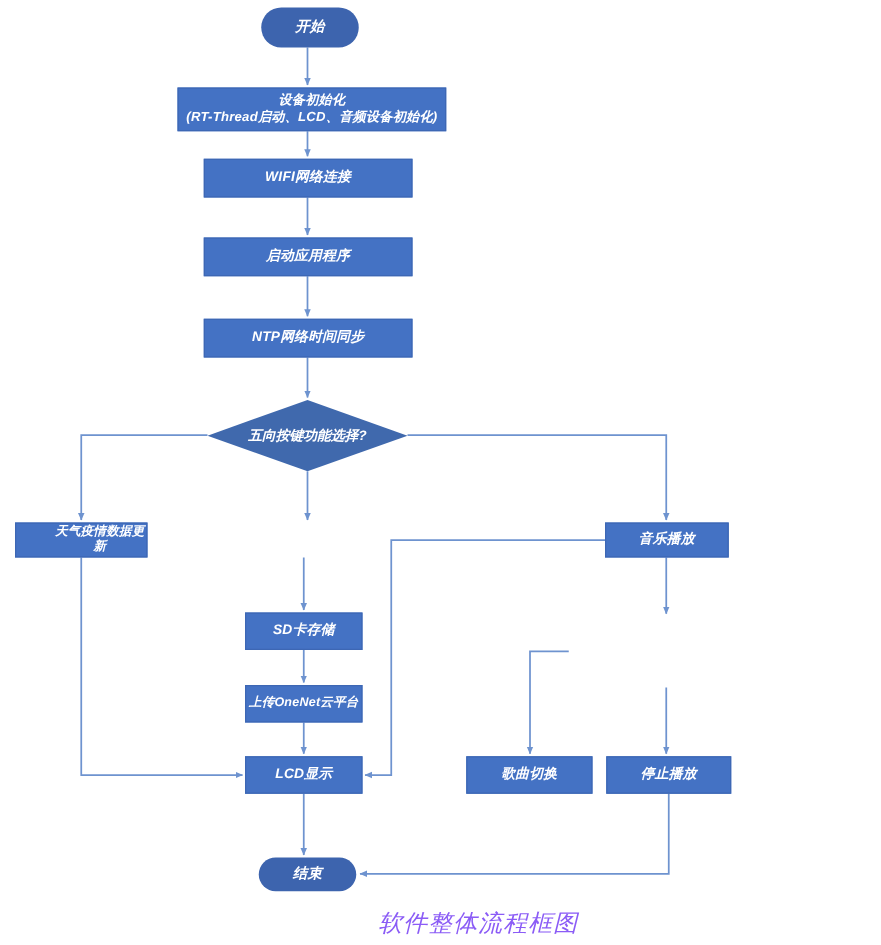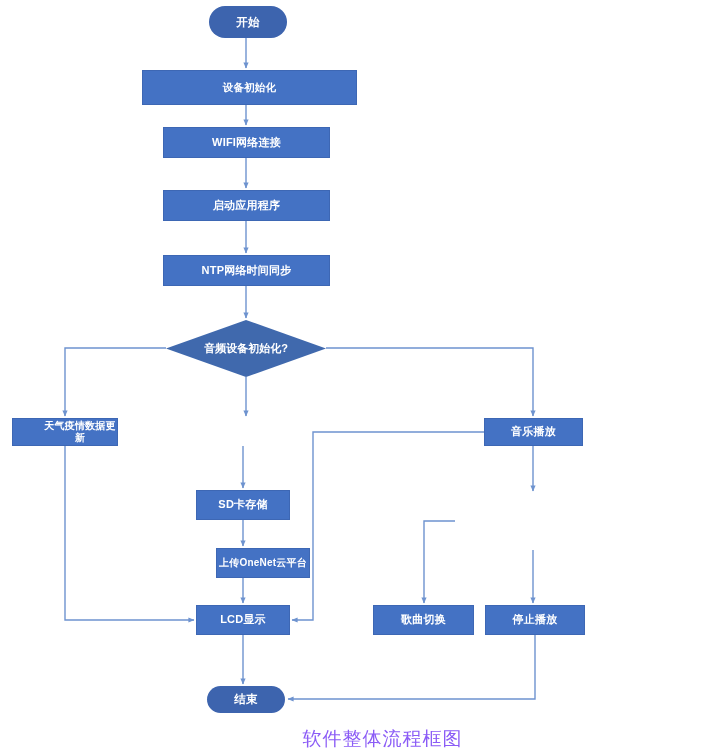--- a/index.html
+++ b/index.html
@@ -7,20 +7,21 @@
     padding: 0;
     background: #ffffff;
   }
   #canvas {
     position: relative;
     width: 597px;
     height: 756px;
     background: #ffffff;
     font-family: "Liberation Sans", "DejaVu Sans", sans-serif;
     overflow: hidden;
+    font-style: italic;
   }
   .node {
     position: absolute;
     box-sizing: border-box;
     display: flex;
     align-items: center;
     justify-content: center;
     text-align: center;
     color: #ffffff;
     font-weight: bold;
@@ -117,55 +118,56 @@
       <path d="M535,635 L535,699 L288,699"></path>
     </g>
   </svg>
 
   <div class="node term" style="left:209px; top:6px; width:78px; height:32px;">
     <span>开始</span>
   </div>
 
   <div class="node proc multiline" style="left:142px; top:70px; width:215px; height:35px; flex-direction:column; justify-content:center;">
     <span>设备初始化</span>
+    <span>(RT-Thread启动、LCD、音频设备初始化)</span>
   </div>
 
   <div class="node proc" style="left:163px; top:127px; width:167px; height:31px;">
     <span>WIFI网络连接</span>
   </div>
 
   <div class="node proc" style="left:163px; top:190px; width:167px; height:31px;">
     <span>启动应用程序</span>
   </div>
 
   <div class="node proc" style="left:163px; top:255px; width:167px; height:31px;">
     <span>NTP网络时间同步</span>
   </div>
 
   <div class="diamond-wrap" style="left:166px; top:320px; width:160px; height:57px;">
     <svg class="diamond-shape" viewBox="0 0 160 57" preserveAspectRatio="none">
       <polygon points="80,0 160,28.5 80,57 0,28.5" fill="#4069ad"></polygon>
     </svg>
-    <div class="diamond-label">音频设备初始化?</div>
+    <div class="diamond-label">五向按键功能选择?</div>
   </div>
 
   <div class="node proc" style="left:12px; top:418px; width:106px; height:28px; font-size:10px;padding-left:30px;">
     <span>天气疫情数据更新</span>
   </div>
 
 
   <div class="node proc" style="left:484px; top:418px; width:99px; height:28px;">
     <span>音乐播放</span>
   </div>
 
   <div class="node proc" style="left:196px; top:490px; width:94px; height:30px;">
     <span>SD卡存储</span>
   </div>
 
-  <div class="node proc" style="left:196px; top:548px; width:94px; height:30px; font-size:10px;margin-left:20px;">
+  <div class="node proc" style="left:196px; top:548px; width:94px; height:30px; font-size:10px;">
     <span>上传OneNet云平台</span>
   </div>
 
 
   <div class="node proc" style="left:196px; top:605px; width:94px; height:30px;">
     <span>LCD显示</span>
   </div>
 
   <div class="node proc" style="left:373px; top:605px; width:101px; height:30px;">
     <span>歌曲切换</span>

